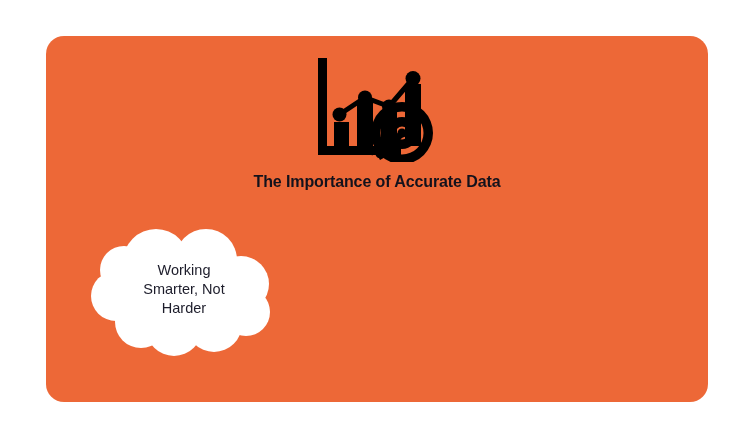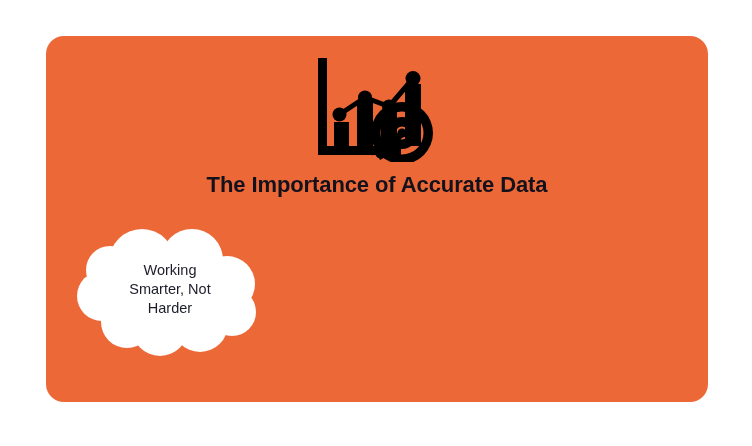--- a/index.html
+++ b/index.html
@@ -46,42 +46,42 @@
   #icon-wrap svg { display: block; }
 
   
   #title {
     position: absolute;
     left: 0;
     top: 136px;
     width: 662px;
     text-align: center;
     font-family: "Liberation Sans", sans-serif;
-    font-size: 22px;
+    font-size: 16px;
     font-weight: bold;
     color: #13121c;
     letter-spacing: -0.1px;
     line-height: 1.2;
   }
 
   
   #clouds {
     position: absolute;
     left: 0;
     top: 188px;
     width: 662px;
     height: 140px;
   }
   .cloud {
     position: absolute;
     top: 0;
     width: 196px;
     height: 132px;
   }
-  .cloud-1 { left: 26px; }
+  .cloud-1 { left: 40px; }
   .cloud-2 { left: 233px; }
   .cloud-3 { left: 441px; }
 
   .cloud svg {
     position: absolute;
     left: 0; top: 0;
     width: 196px;
     height: 132px;
     display: block;
   }

